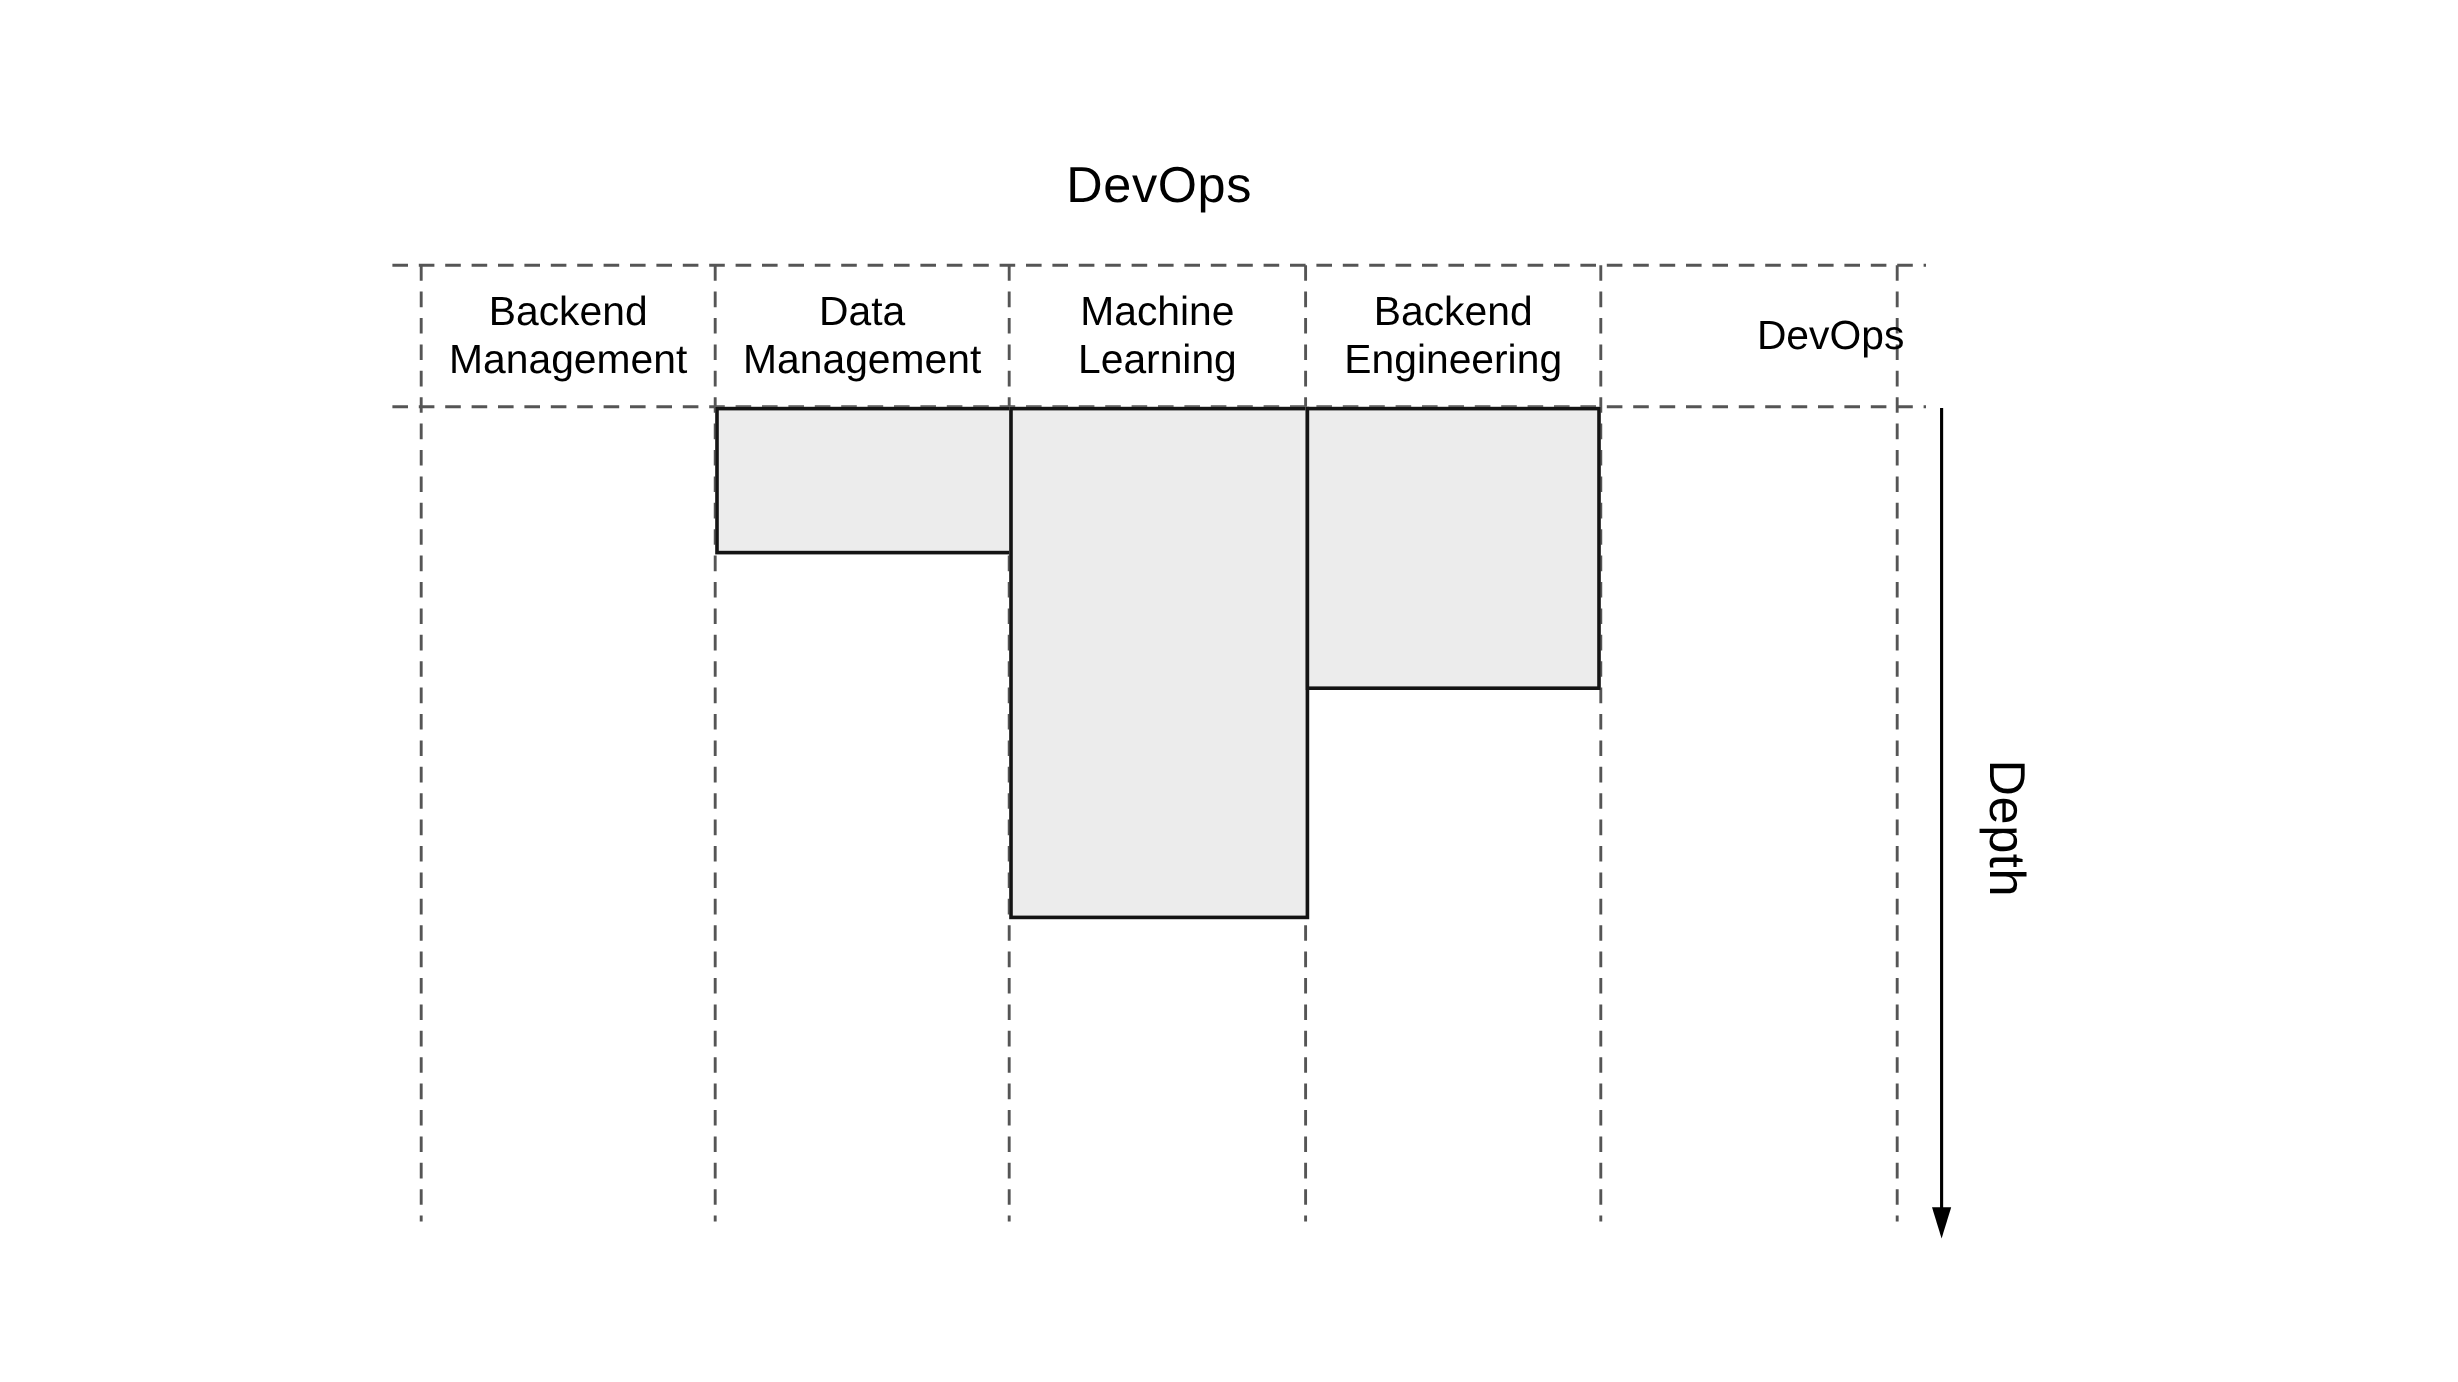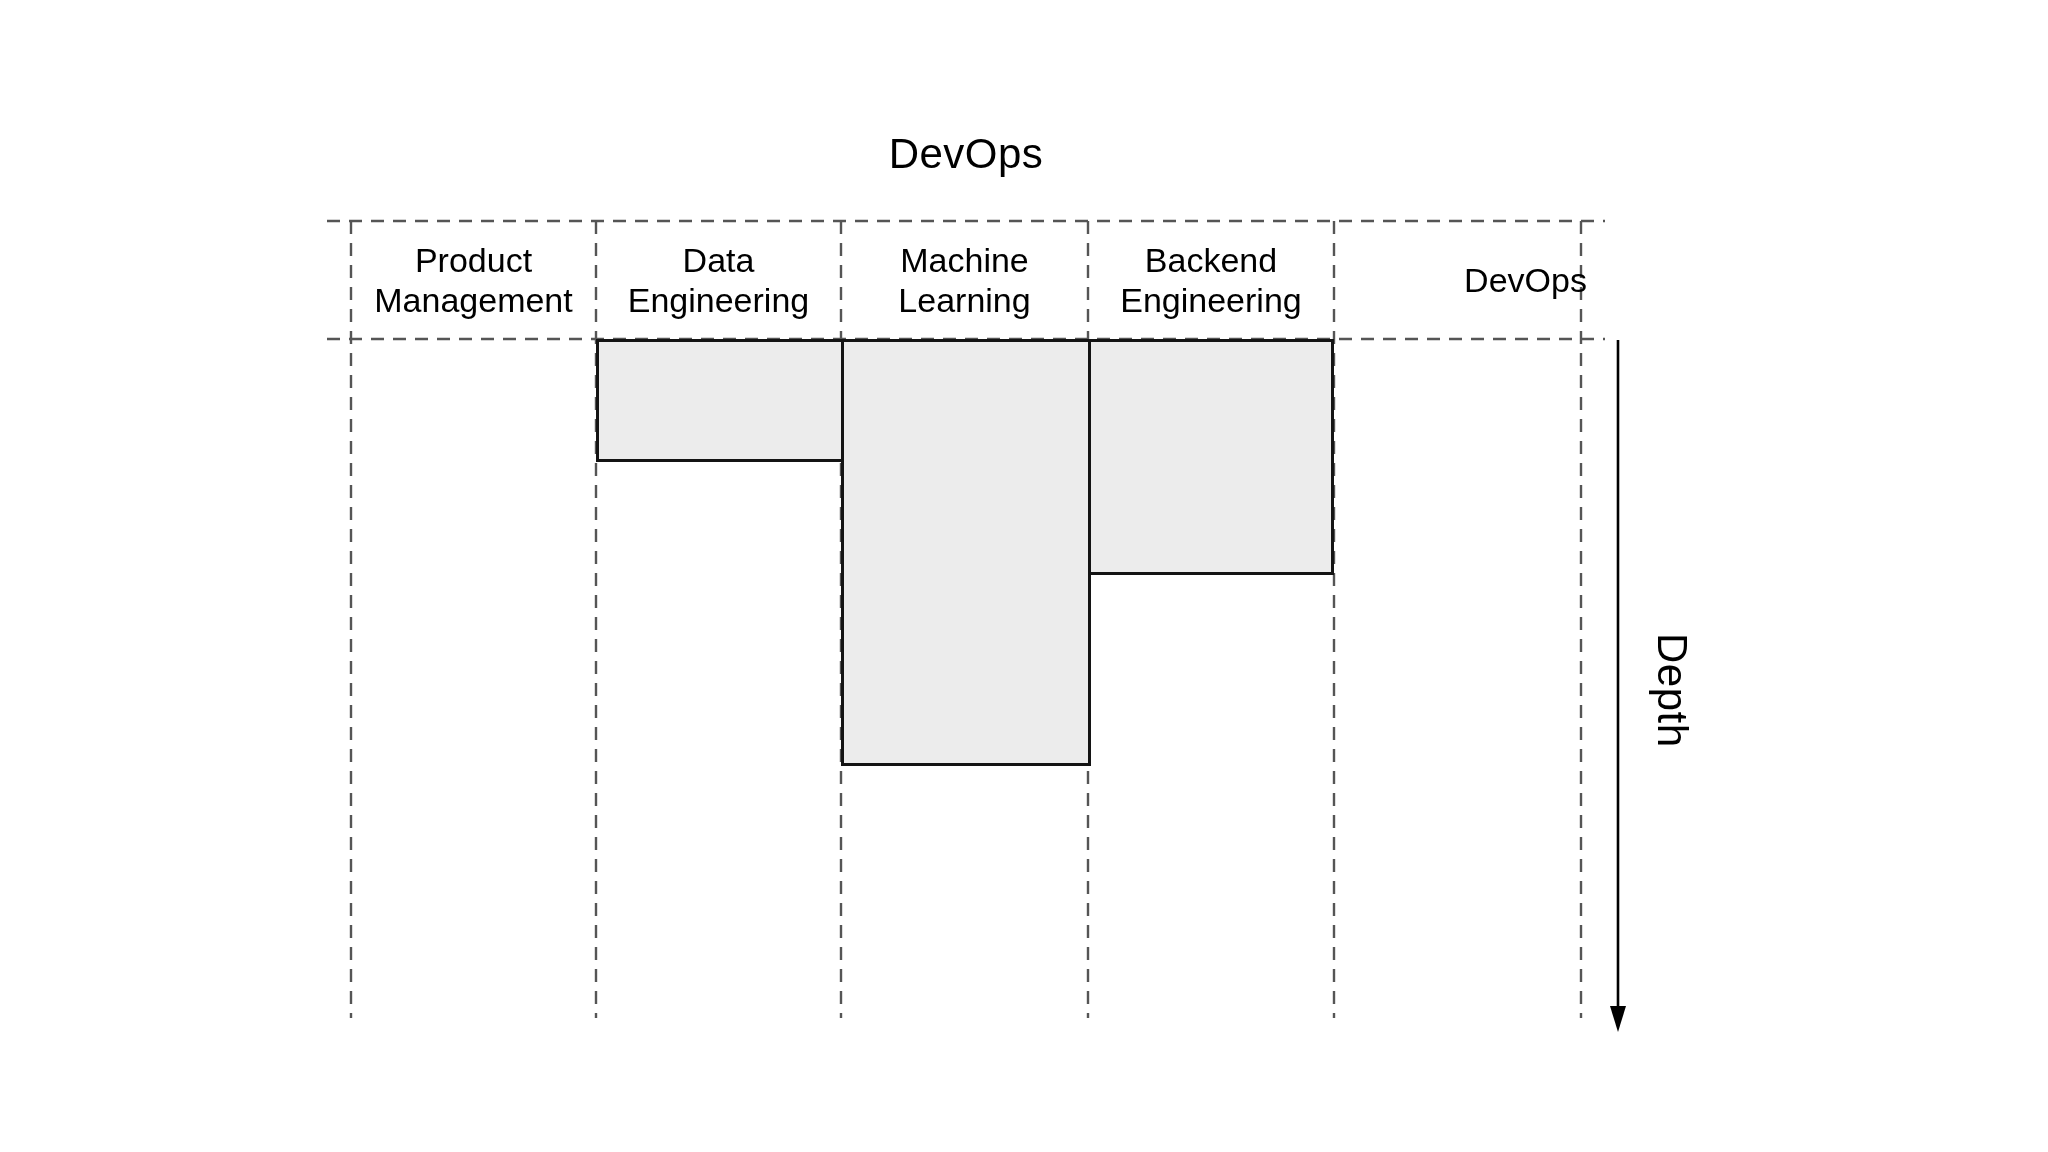--- a/index.html
+++ b/index.html
@@ -96,22 +96,22 @@
     <line class="dash" x1="596" y1="221" x2="596" y2="1018"></line>
     <line class="dash" x1="841" y1="221" x2="841" y2="1018"></line>
     <line class="dash" x1="1088" y1="221" x2="1088" y2="1018"></line>
     <line class="dash" x1="1334" y1="221" x2="1334" y2="1018"></line>
     <line class="dash" x1="1581" y1="221" x2="1581" y2="1018"></line>
 
     <line class="solid" x1="1618" y1="340" x2="1618" y2="1014"></line>
     <polygon class="head" points="1618,1032 1610,1006 1626,1006"></polygon>
   </svg>
 
-  <div class="header-cell" style="left:351px;  width:245px;">Product Management</div>
-  <div class="header-cell" style="left:596px;  width:245px;">Data Engineering</div>
+  <div class="header-cell" style="left:351px;  width:245px;">Backend Management</div>
+  <div class="header-cell" style="left:596px;  width:245px;">Data Management</div>
   <div class="header-cell" style="left:1088px; width:246px;">Backend Engineering</div>
   <div class="header-cell" style="left:841px;  width:247px;">Machine Learning</div>
   <div class="header-cell" style="left:1402px; width:247px;">DevOps</div>
 
   <div class="depth-box" style="left: 596px; width: 248px; height: 123px;"></div>
   <div class="depth-box" style="left: 841px; width: 250px; height: 427px;"></div>
   <div class="depth-box" style="left: 1088px; width: 246px; height: 236px;"></div>
 
   <div class="depth-axis-label">Depth</div>
 

